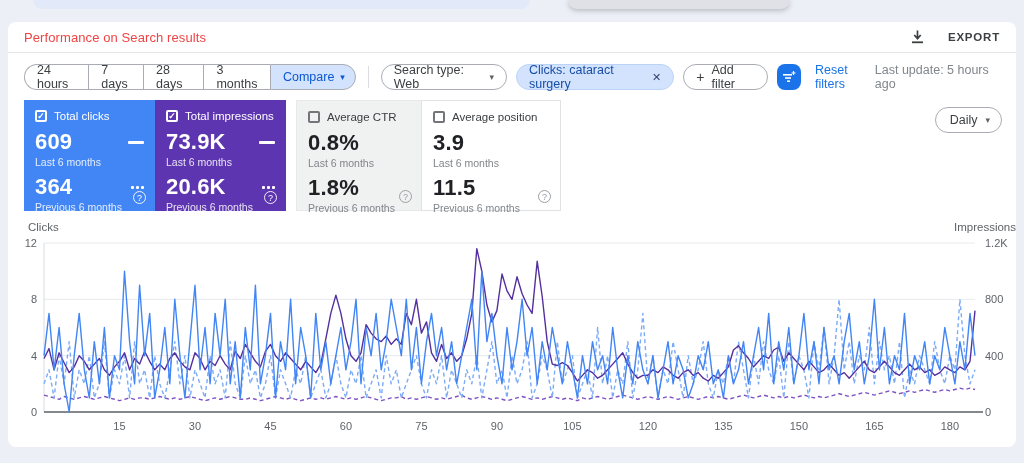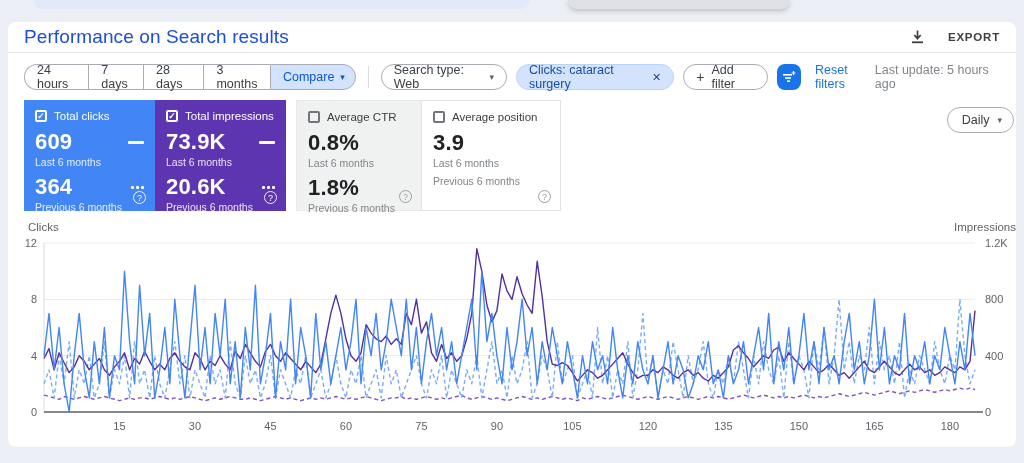--- a/index.html
+++ b/index.html
@@ -9,21 +9,21 @@
   .stage { position:absolute; inset:0; width:1024px; height:463px; }
 
   
   .top-remnant-left { position:absolute; left:33px; top:0; width:497px; height:9px; background:#e2e9f8; border-radius:0 0 9px 9px; }
   .top-remnant-right { position:absolute; left:568px; top:0; width:222px; height:9px; background:#dfe1e7; border-radius:0 0 9px 9px; box-shadow:0 2px 5px rgba(60,64,67,.28); }
 
   .main-card { position:absolute; left:8px; top:22px; width:1008px; height:425px; background:#fff; border-radius:8px; }
 
   
   .hdr { height:31px; display:flex; align-items:center; padding:0 16px; border-bottom:1px solid #e4e6e8; }
-  .page-title { font-size:19px; color:#1d4ed8; letter-spacing:.1px; }
+  .page-title { font-size:13px; color:#ef4444; letter-spacing:.1px; }
   .export-btn { margin-left:auto; display:flex; align-items:center; gap:24px; color:#3c4043; cursor:pointer; }
   .export-label { font-size:11.5px; font-weight:bold; letter-spacing:.8px; color:#3c4043; }
 
   
   .filters { display:flex; align-items:center; padding:10px 16px 8px 16px;justify-content:flex-end; }
   .seg-group { display:flex; height:26px; }
   .seg-btn { display:flex; align-items:center; padding:0 12px; font-size:12.5px; color:#3c4043; background:#fff; border:1px solid #a9adb3; border-right:none; }
   .seg-btn:first-child { border-radius:13px 0 0 13px; }
   .seg-compare { display:flex; align-items:center; gap:6px; padding:0 10px 0 12px; font-size:12.5px; color:#0b57d0; background:#d3e3fd; border:1px solid #a9adb3; border-radius:0 13px 13px 0; }
   .caret { font-size:9px; line-height:1; }
@@ -54,21 +54,21 @@
   .big { font-size:22px; font-weight:bold; letter-spacing:.2px; }
   .cap { font-size:10.5px; opacity:.85; margin:1px 0 6px 0; }
   .card-grey .cap, .card-white .cap { color:#80868b; opacity:1; }
   .glyph-solid { width:16px; height:3px; background:#fff; border-radius:1px; }
   .glyph-dots { display:flex; gap:2px; }
   .glyph-dots i { width:3px; height:3px; background:#fff; border-radius:1px; }
   .help { position:absolute; right:9px; bottom:7px; width:13px; height:13px; border:1px solid rgba(255,255,255,.9); border-radius:50%; font-size:9px; display:flex; align-items:center; justify-content:center; color:#fff; }
   .card-grey .help, .card-white .help { border-color:#9aa0a6; color:#9aa0a6; }
 
   
-  .daily-btn { position:absolute; right:2px; top:85px; height:26px; padding:0 11px 0 14px; border:1px solid #a9adb3; border-radius:13px; display:flex; align-items:center; gap:8px; font-size:12.5px; color:#3c4043; background:#fff; }
+  .daily-btn { position:absolute; right:14px; top:85px; height:26px; padding:0 11px 0 14px; border:1px solid #a9adb3; border-radius:13px; display:flex; align-items:center; gap:8px; font-size:12.5px; color:#3c4043; background:#fff; }
 
   
   .chart-wrap { position:absolute; left:0; top:196px; width:1008px; height:228px; }
   svg text.tick { font-family:"Liberation Sans",sans-serif; font-size:11px; fill:#5f6368; }
   svg text.axis-title { font-family:"Liberation Sans",sans-serif; font-size:11.5px; fill:#5f6368; }
 </style>
 </head>
 <body>
 
 <div class="stage">
@@ -193,20 +193,23 @@
 
       <div class="card card-white">
         <div class="card-top">
           <span class="cb cb-off"></span>
           <span class="card-label">Average position</span>
         </div>
         <div class="vrow">
             <span class="big">3.9</span>
           </div>
         <div class="cap">Last 6 months</div>
+        <div class="vrow">
+            <span class="big">11.5</span>
+          </div>
         <div class="cap">Previous 6 months</div>
         <span class="help">?</span>
       </div>
     </div>
 
     <div class="daily-btn">
       <span>Daily</span>
       <span class="caret" style="color:#5f6368">▾</span>
     </div>
 

